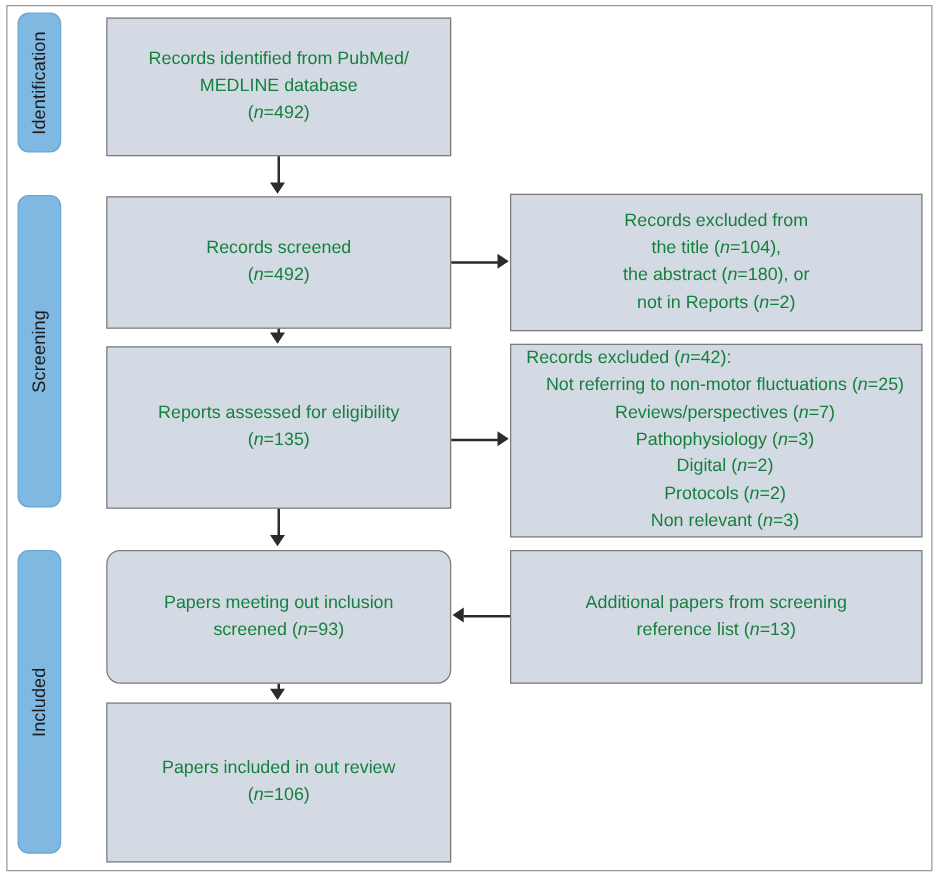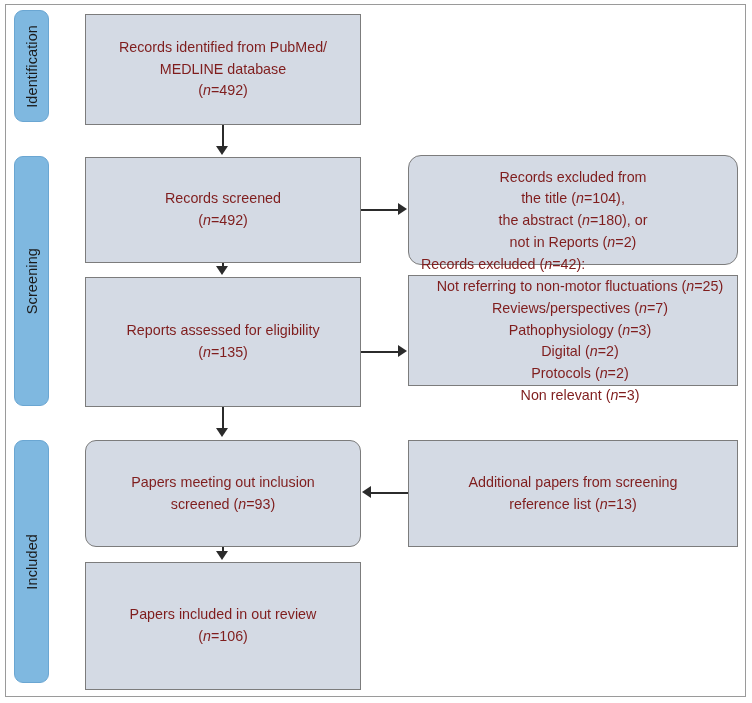--- a/index.html
+++ b/index.html
@@ -47,41 +47,41 @@
 
   
   .box{
     position:absolute;
     background:#d4dae4;
     border:1px solid #7c7c7c;
     box-sizing:border-box;
     display:flex;
     align-items:center;
     justify-content:center;
-    color:#7f1d1d;
+    color:#15803d;
     font-size:14.3px;
     line-height:1.52;
     text-align:center;
     padding:6px 10px;
   }
   .box .txt{width:100%;}
   .box i{font-style:italic;}
 
   .box-left{left:85px;width:276px;}
   .box-right{left:408px;width:330px;}
 
   #box-identified{top:14px;height:111px;}
   #box-screened{top:157px;height:106px;}
   #box-eligibility{top:277px;height:130px;}
   #box-inclusion{top:440px;height:107px;border-radius:11px;}
   #box-included{top:562px;height:128px;}
 
-  #box-excluded-screen{top:155px;height:110px;border-radius:13px;}
+  #box-excluded-screen{top:155px;height:110px;}
   #box-excluded-eligible{
-    top:275px;height:111px;
+    top:275px;height:155px;
     text-align:left;
     justify-content:flex-start;
     padding:26px 12px;
   }
   #box-additional{top:440px;height:107px;}
 
   .exc-list{width:100%;}
   .exc-head{white-space:nowrap;}
   .exc-item{padding-left:14px;white-space:nowrap;text-align:center;}
 

